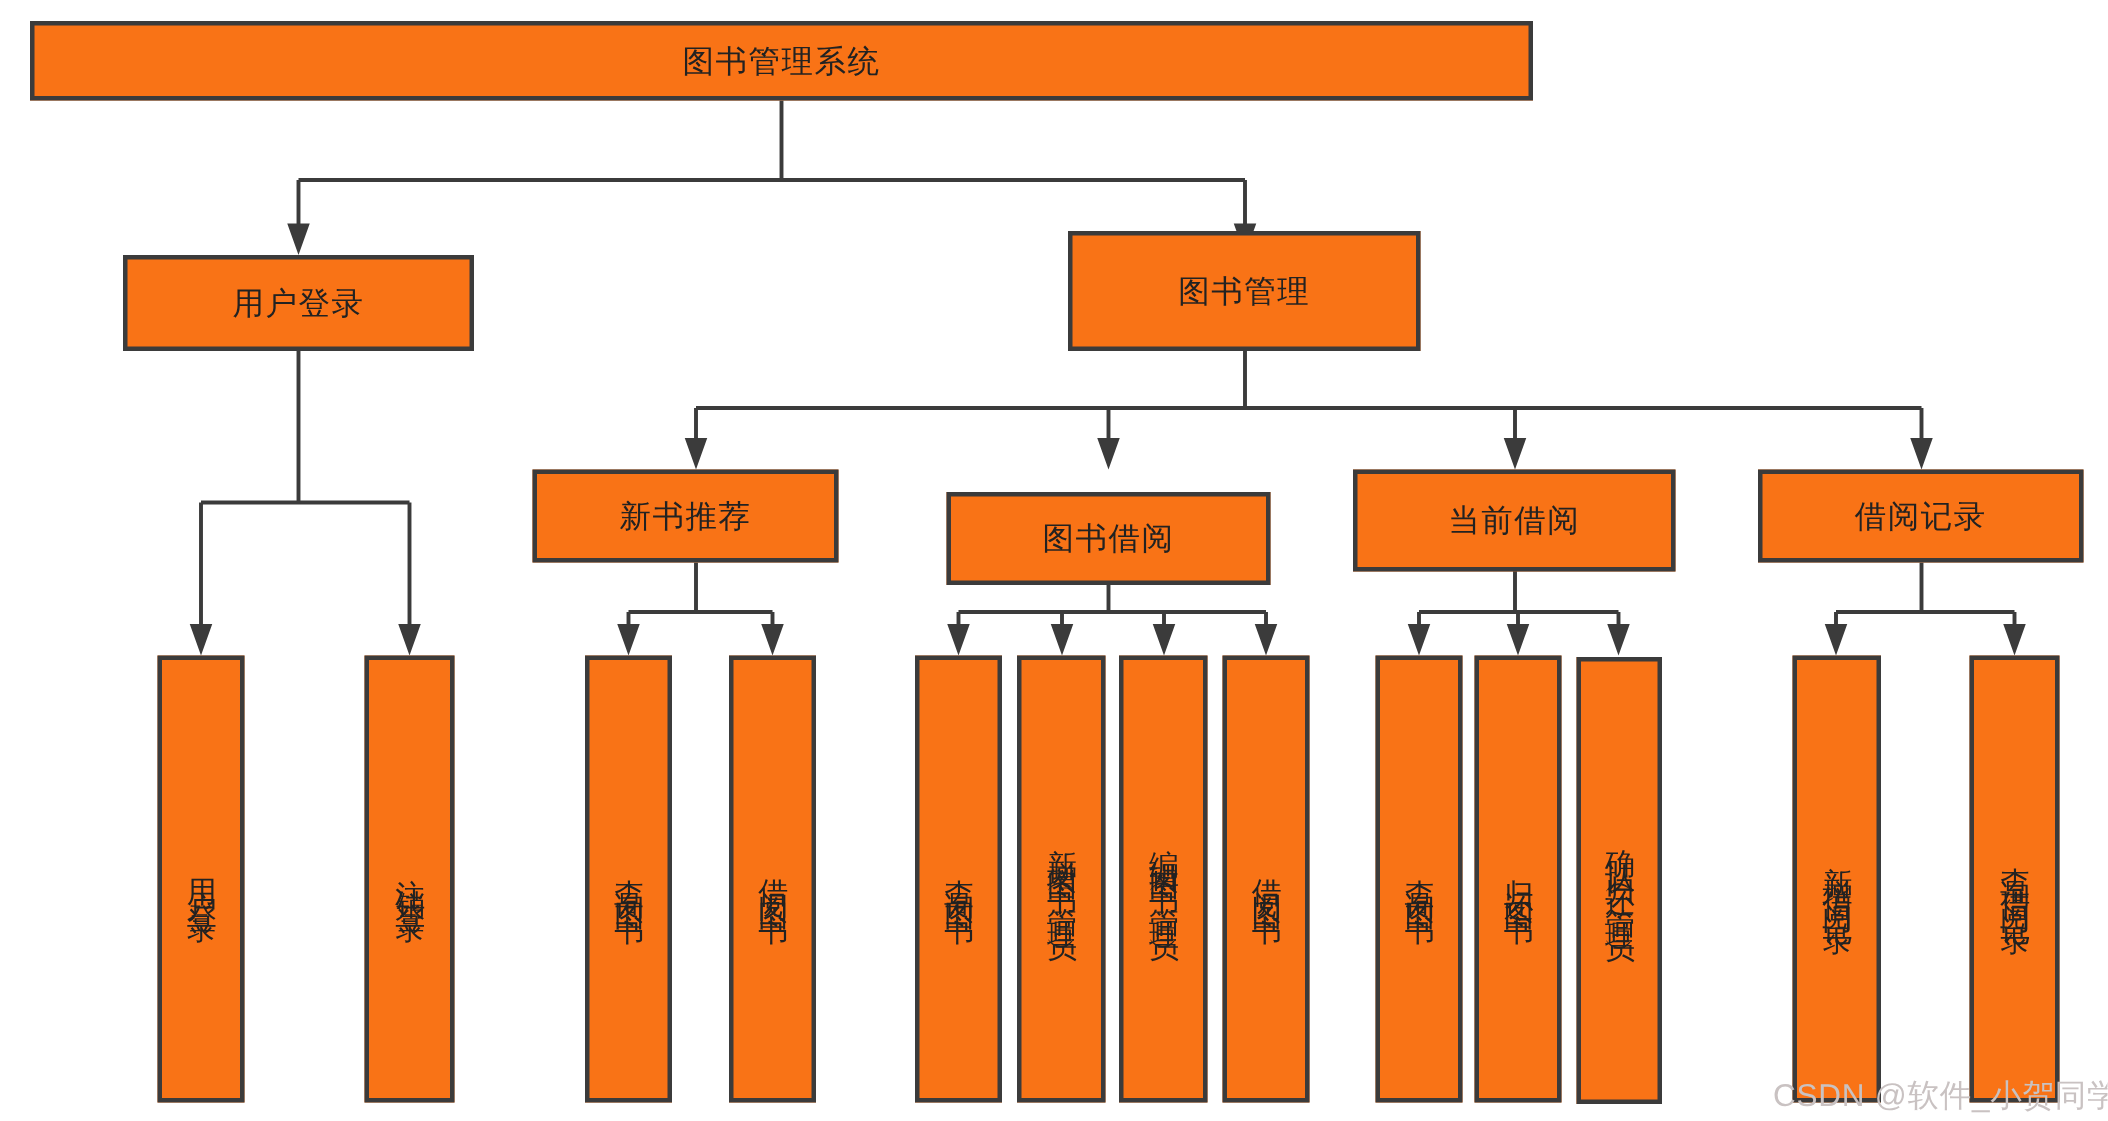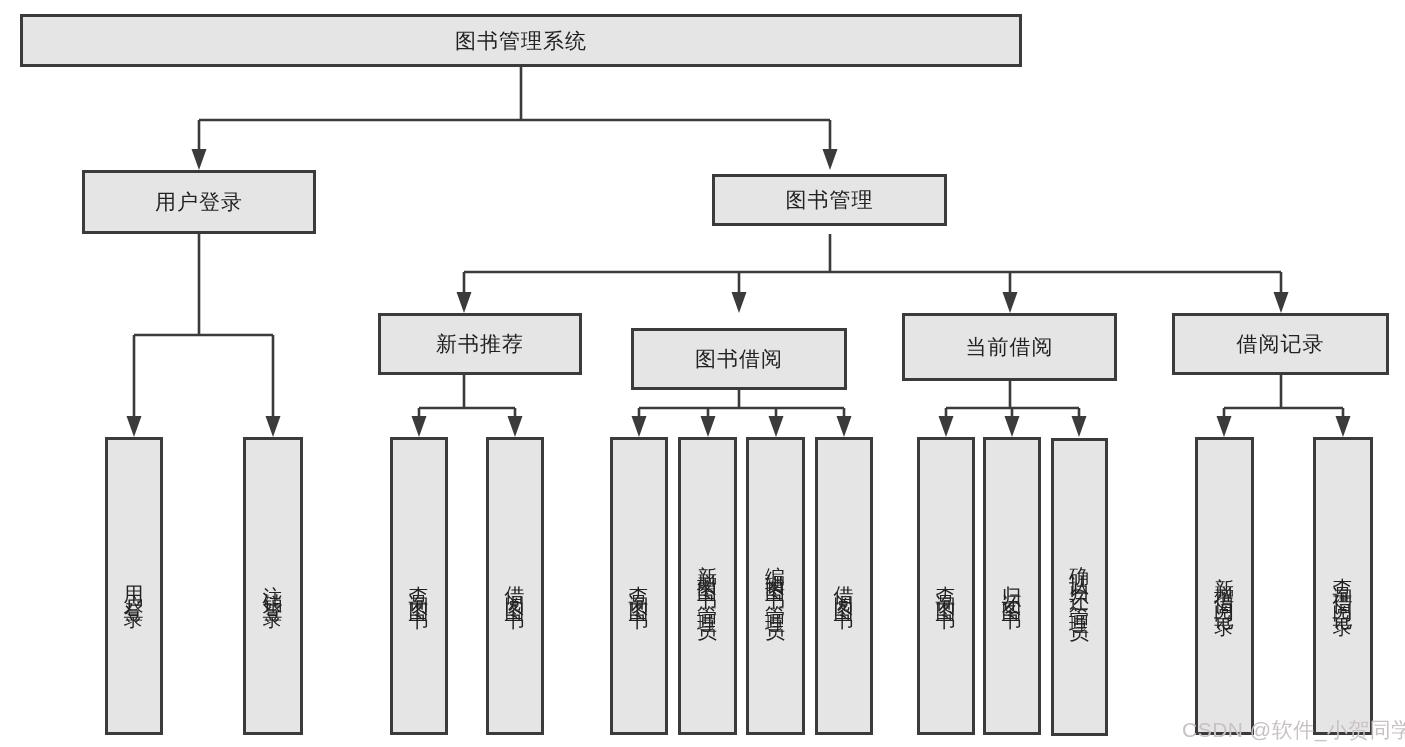--- a/index.html
+++ b/index.html
@@ -21,21 +21,21 @@
     height: 747px;
   }
   svg.connectors {
     position: absolute;
     left: 0; top: 0;
     z-index: 1;
   }
   .node {
     position: absolute;
     box-sizing: border-box;
-    background: #e5e5e5;
+    background: #f97316;
     border: 3px solid #3b3b3b;
     display: flex;
     align-items: center;
     justify-content: center;
     color: #222222;
     z-index: 2;
   }
   .node.h span {
     font-size: 21px;
     letter-spacing: 1px;
@@ -82,25 +82,25 @@
          M1224 437 l-7.5 -21 h15 z M1343 437 l-7.5 -21 h15 z"></path>
   </svg>
 
   <div class="node h" style="left:20px; top:14px; width:1002px; height:53px">
     <span>图书管理系统</span>
   </div>
 
   <div class="node h" style="left:82px; top:170px; width:234px; height:64px">
     <span>用户登录</span>
   </div>
-  <div class="node h" style="left:712px; top:174px; width:235px; height:52px">
+  <div class="node h" style="left:712px; top:154px; width:235px; height:80px">
     <span>图书管理</span>
   </div>
 
-  <div class="node h" style="left:378px; top:313px; width:204px; height:62px">
+  <div class="node h" style="left:355px; top:313px; width:204px; height:62px">
     <span>新书推荐</span>
   </div>
   <div class="node h" style="left:631px; top:328px; width:216px; height:62px">
     <span>图书借阅</span>
   </div>
   <div class="node h" style="left:902px; top:313px; width:215px; height:68px">
     <span>当前借阅</span>
   </div>
   <div class="node h" style="left:1172px; top:313px; width:217px; height:62px">
     <span>借阅记录</span>

